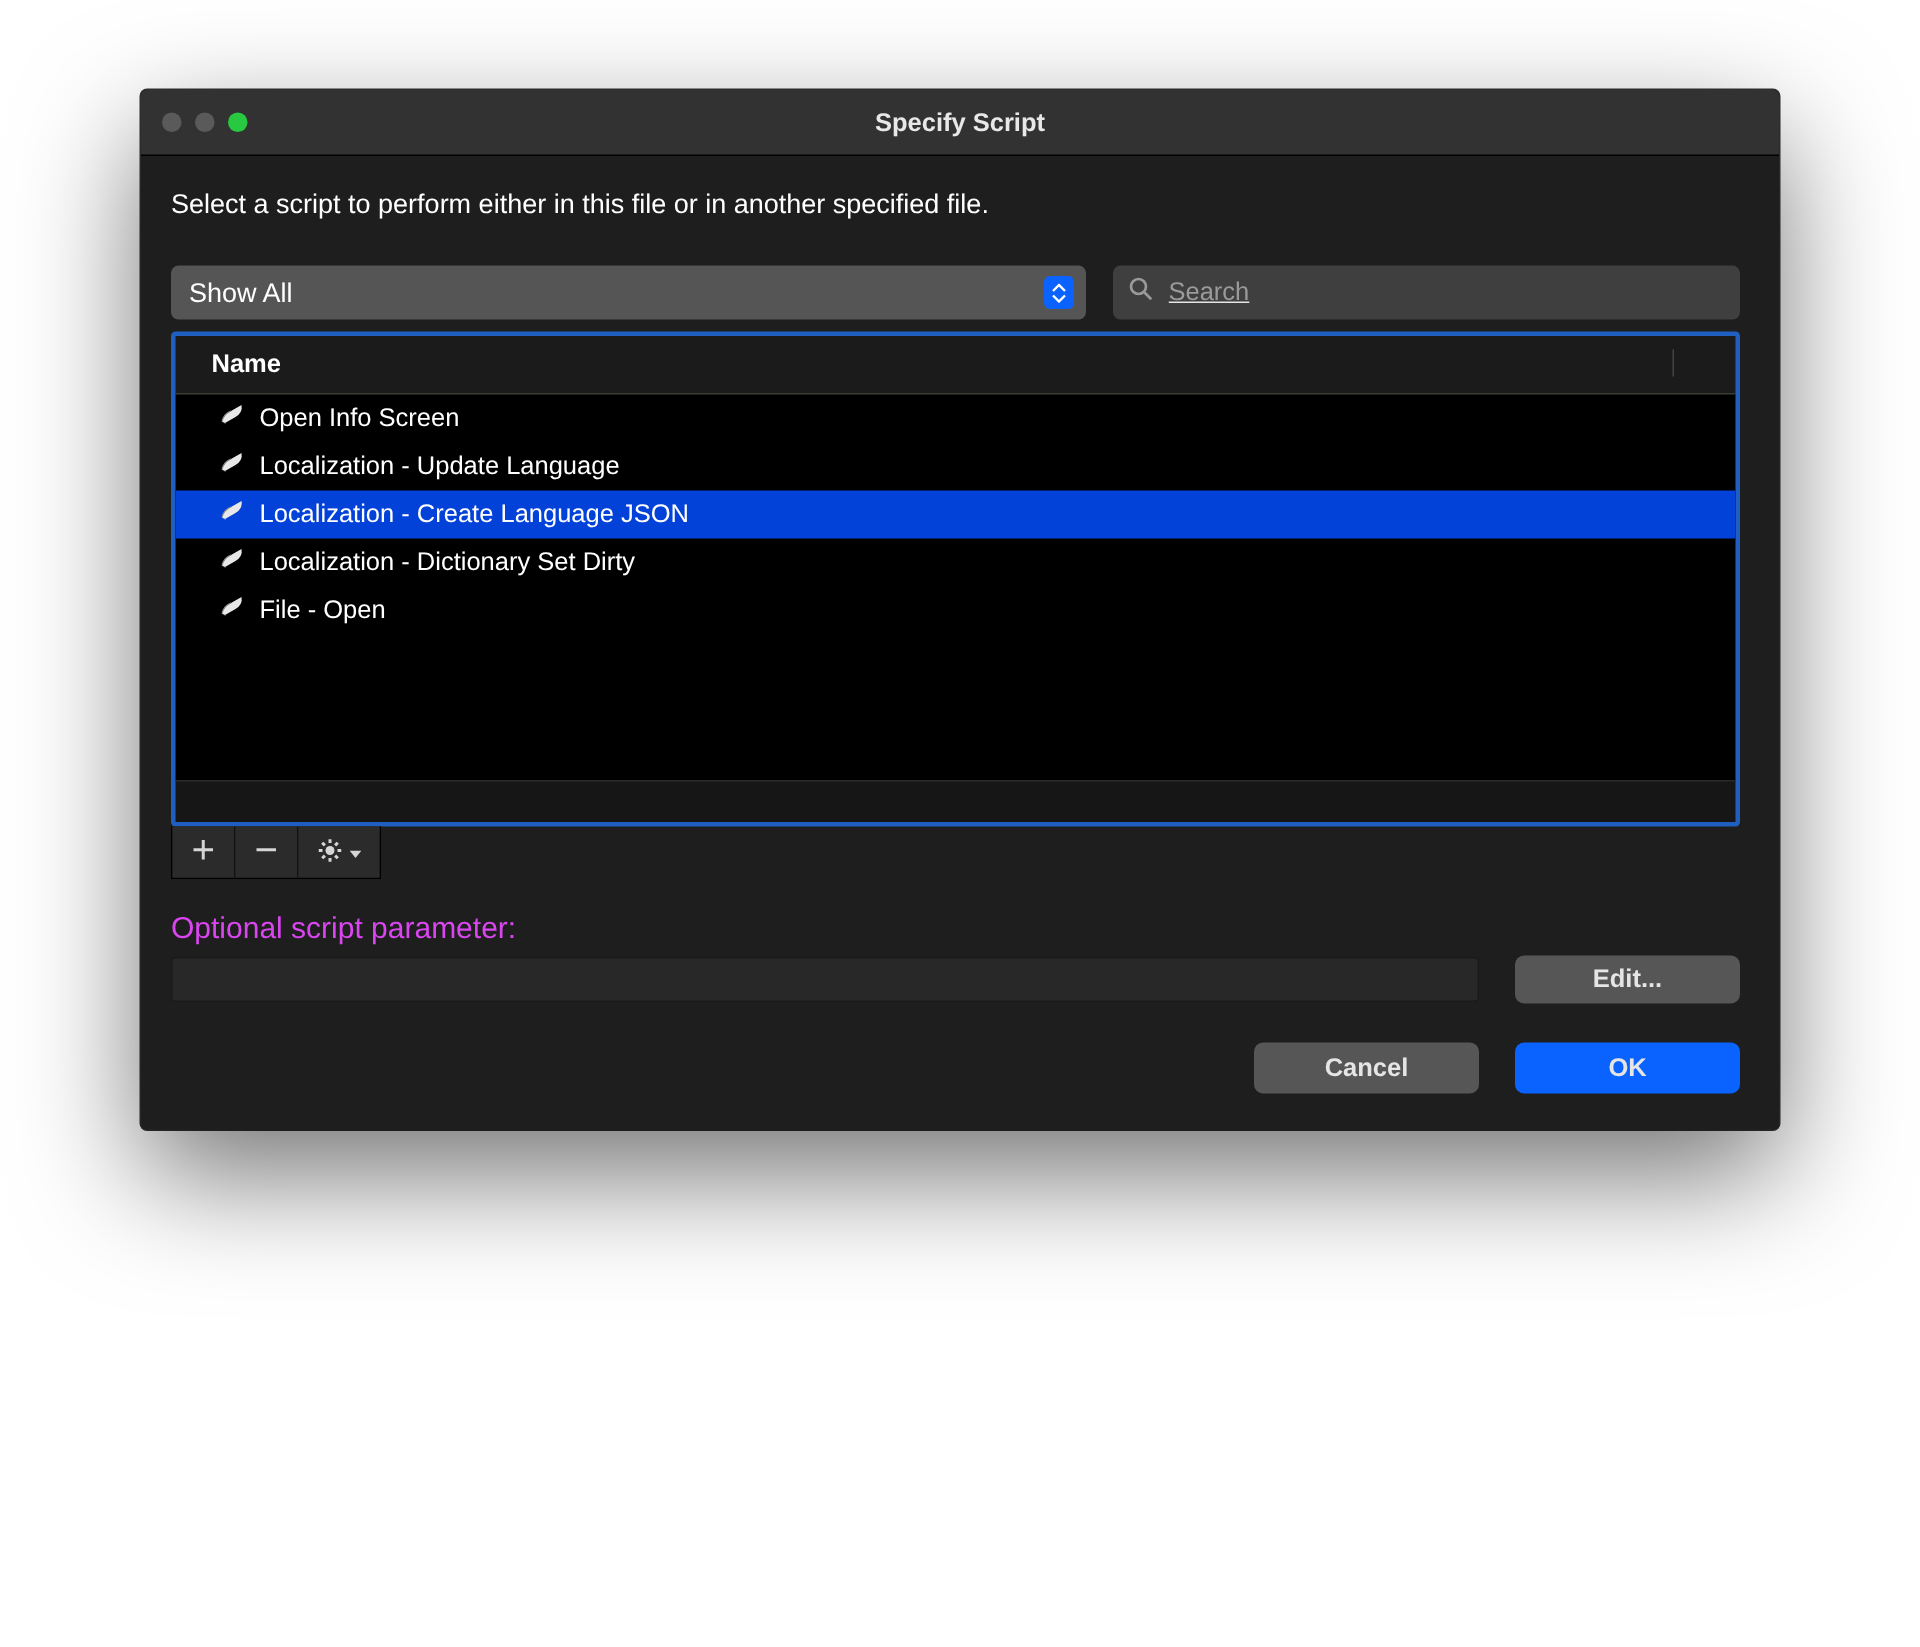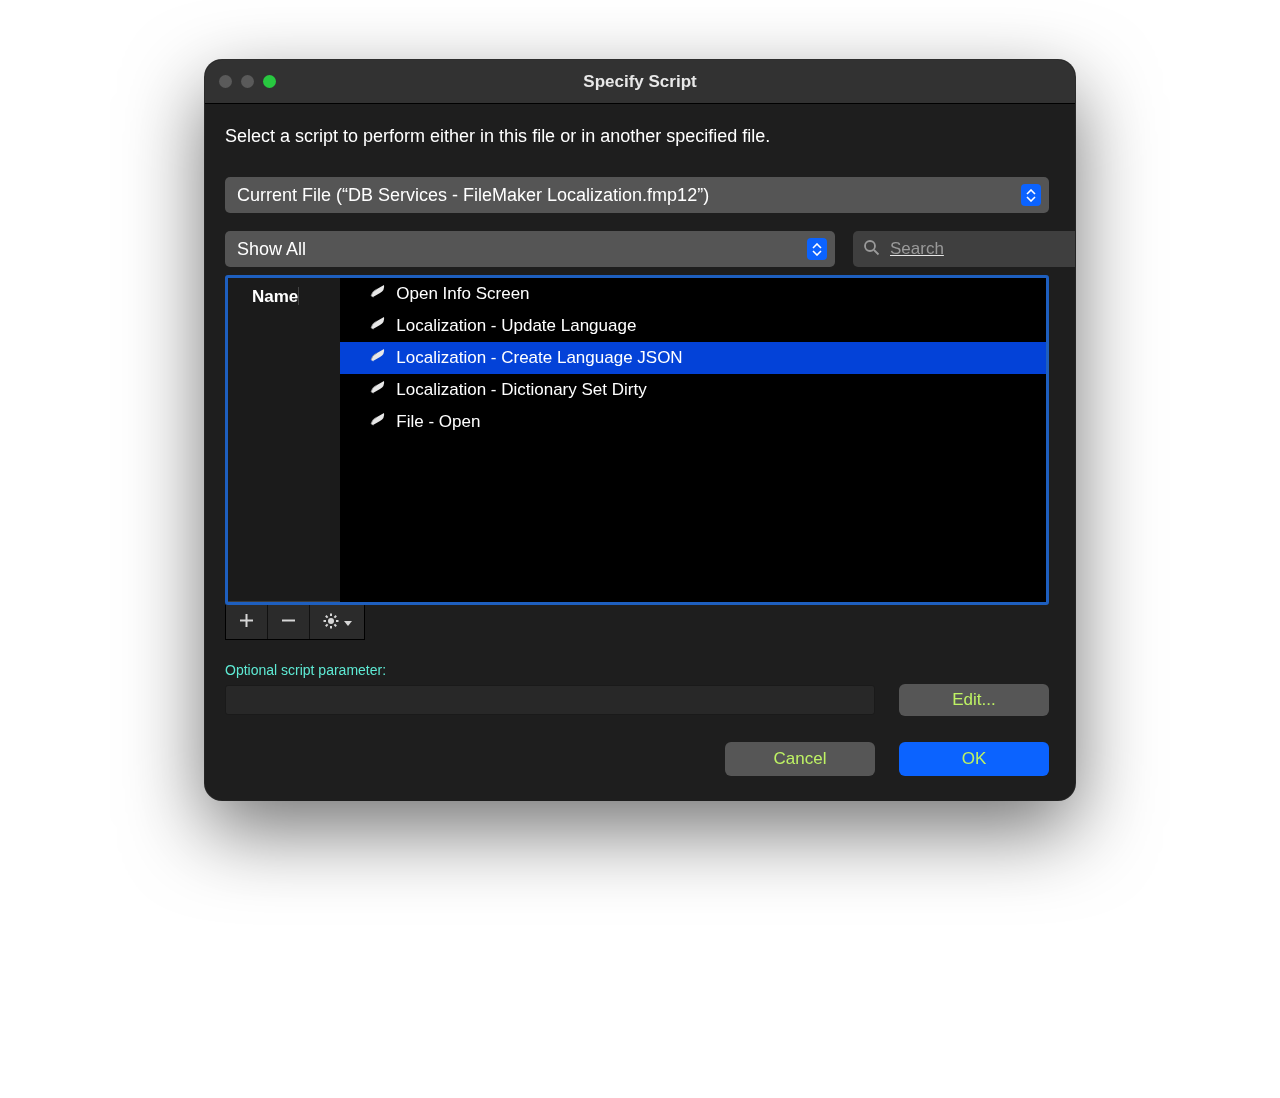--- a/index.html
+++ b/index.html
@@ -9,23 +9,23 @@
     width: 1280px;
     height: 1098px;
     background: #ffffff;
     font-family: -apple-system, "Helvetica Neue", Arial, sans-serif;
     display: flex;
     align-items: flex-start;
     justify-content: center;
   }
   .window {
     margin-top: 60px;
-    width: 870px;
+    width: 1092px;
     background: #1e1e1e;
-    border-radius: 17px;
+    border-radius: 4px;
     box-shadow: 0 30px 80px rgba(0,0,0,0.55), 0 0 0 1px rgba(0,0,0,0.8);
     overflow: hidden;
   }
   .titlebar {
     height: 44px;
     background: #323232;
     display: flex;
     align-items: center;
     position: relative;
     border-bottom: 1px solid #000;
@@ -113,21 +113,21 @@
     font-size: 17px;
   }
   .search input::placeholder { color: #9a9a9a; }
   .list-frame {
     border: 3px solid #1e5fbf;
     border-radius: 3px;
     padding: 0;
     background: #4d7c0f;
     height: 330px;
     display: flex;
-    flex-direction: row;
+    flex-direction: column;
   }
   .list-header {
     background: #1b1b1b;
     border-bottom: 1px solid #3a3a3a;
     padding: 9px 0 9px 24px;
     color: #ffffff;
     font-weight: 600;
     font-size: 17px;
     display:flex;
   }
@@ -169,22 +169,22 @@
     background: #2b2b2b;
     border: none;
     border-right: 1px solid #111;
     color: #d6d6d6;
     display:flex; align-items:center; justify-content:center;
     cursor: pointer;
   }
   .toolbar button:last-child { border-right: none; width: 54px; }
   .param-label {
     margin-top: 22px;
-    font-size: 14px;
-    color: #5eead4;
+    font-size: 20px;
+    color: #d946ef;
     margin-bottom: 6px;
   }
   .param-row {
     display: flex;
     gap: 24px;
     align-items: center;
   }
   .param-input {
     flex: 1;
     height: 30px;
@@ -194,23 +194,24 @@
     color: #fff;
     padding: 0 8px;
     font-size: 16px;
   }
   .btn {
     height: 32px;
     min-width: 150px;
     border-radius: 6px;
     border: none;
     font-size: 17px;
-    color: #bef264;
+    color: #e5e5e5;
     cursor: pointer;
     background: #565656;
+    font-weight: bold;
   }
   .btn.primary {
     background: #0b63ff;
   }
   .button-row {
     display: flex;
     justify-content: flex-end;
     gap: 24px;
     margin-top: 26px;
   }
@@ -225,33 +226,20 @@
       <div class="dot close"></div>
       <div class="dot min"></div>
       <div class="dot zoom"></div>
     </div>
     <div class="title">Specify Script</div>
   </div>
 
   <div class="content">
     <div class="instruction">Select a script to perform either in this file or in another specified file.</div>
 
-    <div class="select-row">
-      <div class="popup">
-        <span class="label">Current File (“DB Services - FileMaker Localization.fmp12”)</span>
-        <span class="stepper">
-          <svg width="10" height="6" viewBox="0 0 10 6">
-              <path d="M1 5 L5 1 L9 5" stroke="#fff" stroke-width="1.6" fill="none"></path>
-            </svg>
-          <svg width="10" height="6" viewBox="0 0 10 6">
-              <path d="M1 1 L5 5 L9 1" stroke="#fff" stroke-width="1.6" fill="none"></path>
-            </svg>
-        </span>
-      </div>
-    </div>
 
     <div class="filter-row">
       <div class="popup">
         <span class="label">Show All</span>
         <span class="stepper">
           <svg width="10" height="6" viewBox="0 0 10 6">
               <path d="M1 5 L5 1 L9 5" stroke="#fff" stroke-width="1.6" fill="none"></path>
             </svg>
           <svg width="10" height="6" viewBox="0 0 10 6">
               <path d="M1 1 L5 5 L9 1" stroke="#fff" stroke-width="1.6" fill="none"></path>

